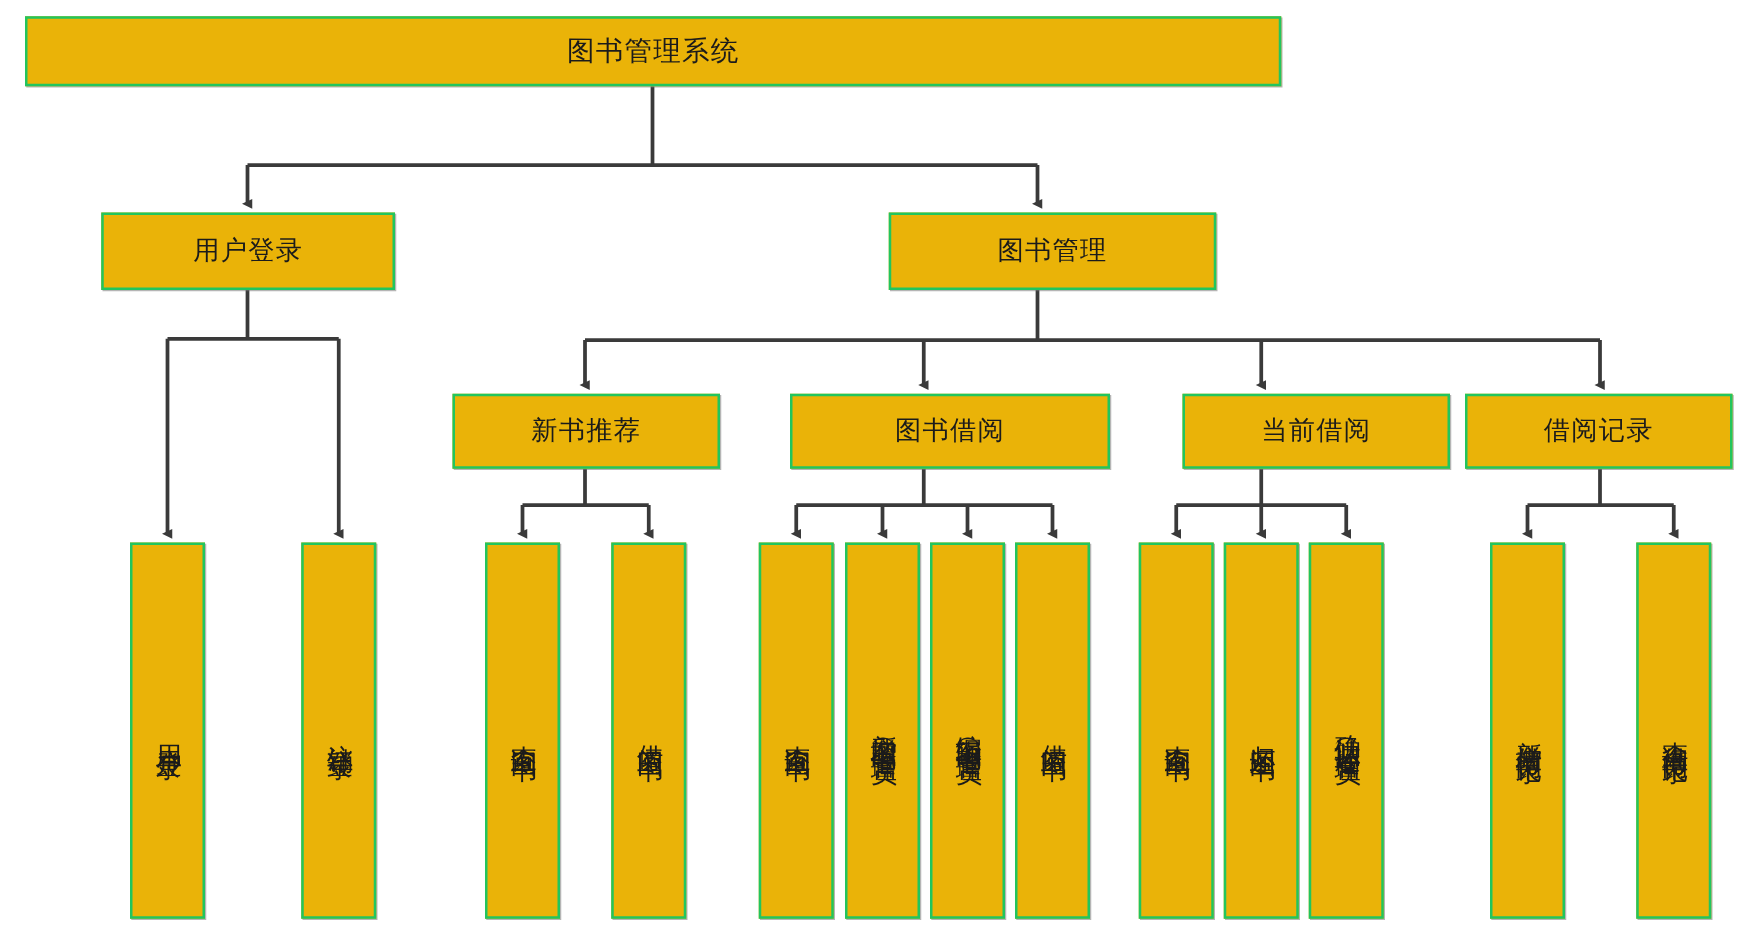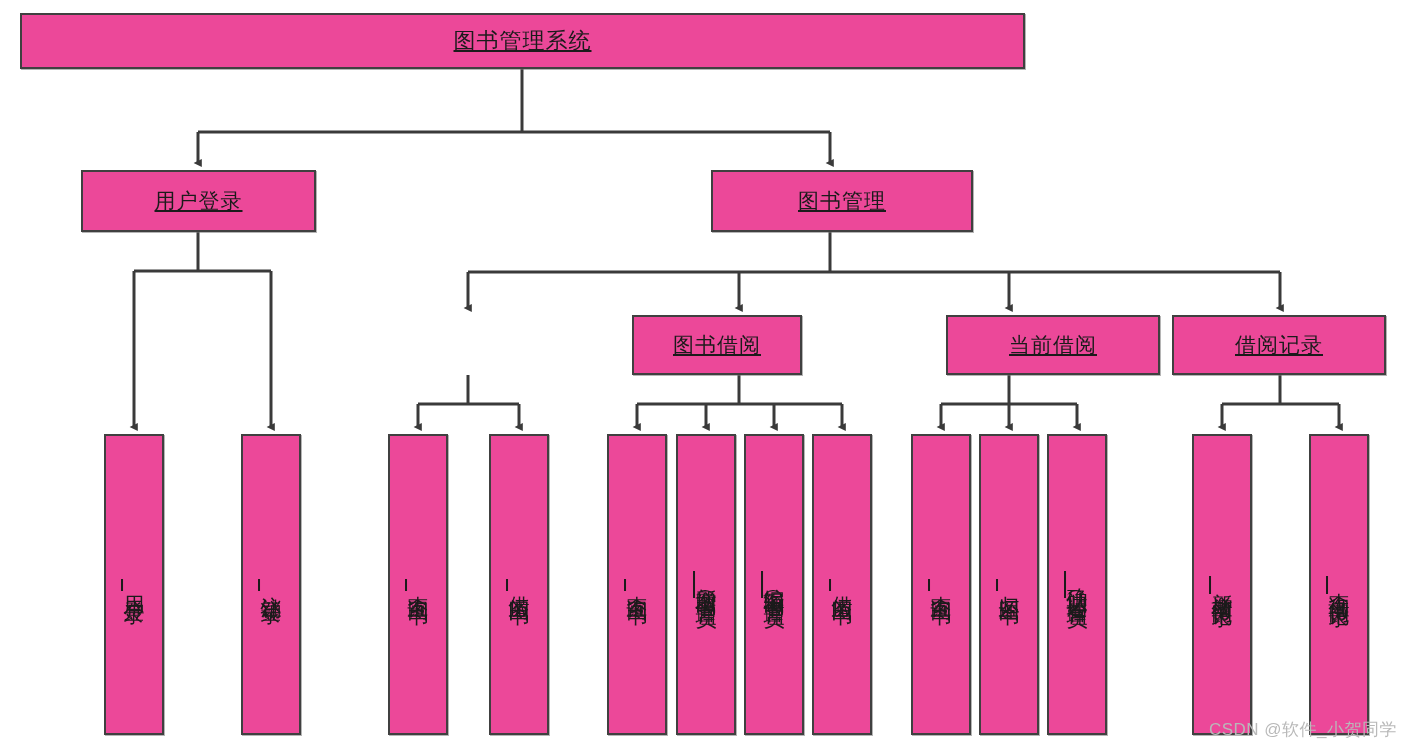--- a/index.html
+++ b/index.html
@@ -22,28 +22,27 @@
     position: absolute;
     left: 0;
     top: 0;
     width: 1405px;
     height: 747px;
     pointer-events: none;
   }
   .node {
     position: absolute;
     box-sizing: border-box;
-    background: #ec4899;
-    border: 2px solid #404040;
+    background: #eab308;
+    border: 2px solid #22c55e;
     box-shadow: 1px 1px 0 0 rgba(120,120,120,0.55);
     display: flex;
     align-items: center;
     justify-content: center;
     color: #1b1b1b;
-    text-decoration: underline;
   }
   .node-label {
     display: block;
     text-align: center;
     line-height: 1.18;
     color: #1b1b1b;
     white-space: nowrap;
   }
   
   .node.horiz .node-label {
@@ -140,22 +139,25 @@
   </div>
 
   <div class="node horiz" style="left:81px; top:170px; width:235px; height:62px;">
     <span class="node-label">用户登录</span>
   </div>
 
   <div class="node horiz" style="left:711px; top:170px; width:262px; height:62px;">
     <span class="node-label">图书管理</span>
   </div>
 
-
-  <div class="node horiz" style="left:632px; top:315px; width:170px; height:60px;">
+  <div class="node horiz" style="left:362px; top:315px; width:214px; height:60px;">
+    <span class="node-label">新书推荐</span>
+  </div>
+
+  <div class="node horiz" style="left:632px; top:315px; width:256px; height:60px;">
     <span class="node-label">图书借阅</span>
   </div>
 
   <div class="node horiz" style="left:946px; top:315px; width:214px; height:60px;">
     <span class="node-label">当前借阅</span>
   </div>
 
   <div class="node horiz" style="left:1172px; top:315px; width:214px; height:60px;">
     <span class="node-label">借阅记录</span>
   </div>
@@ -205,15 +207,14 @@
   </div>
 
   <div class="node vert" style="left:1192px; top:434px; width:60px; height:301px;">
     <span class="node-label">新增借阅记录</span>
   </div>
 
   <div class="node vert" style="left:1309px; top:434px; width:60px; height:301px;">
     <span class="node-label">查询借阅记录</span>
   </div>
 
-  <div class="watermark">CSDN @软件_小贺同学</div>
 
 </div>
 
 </body></html>

